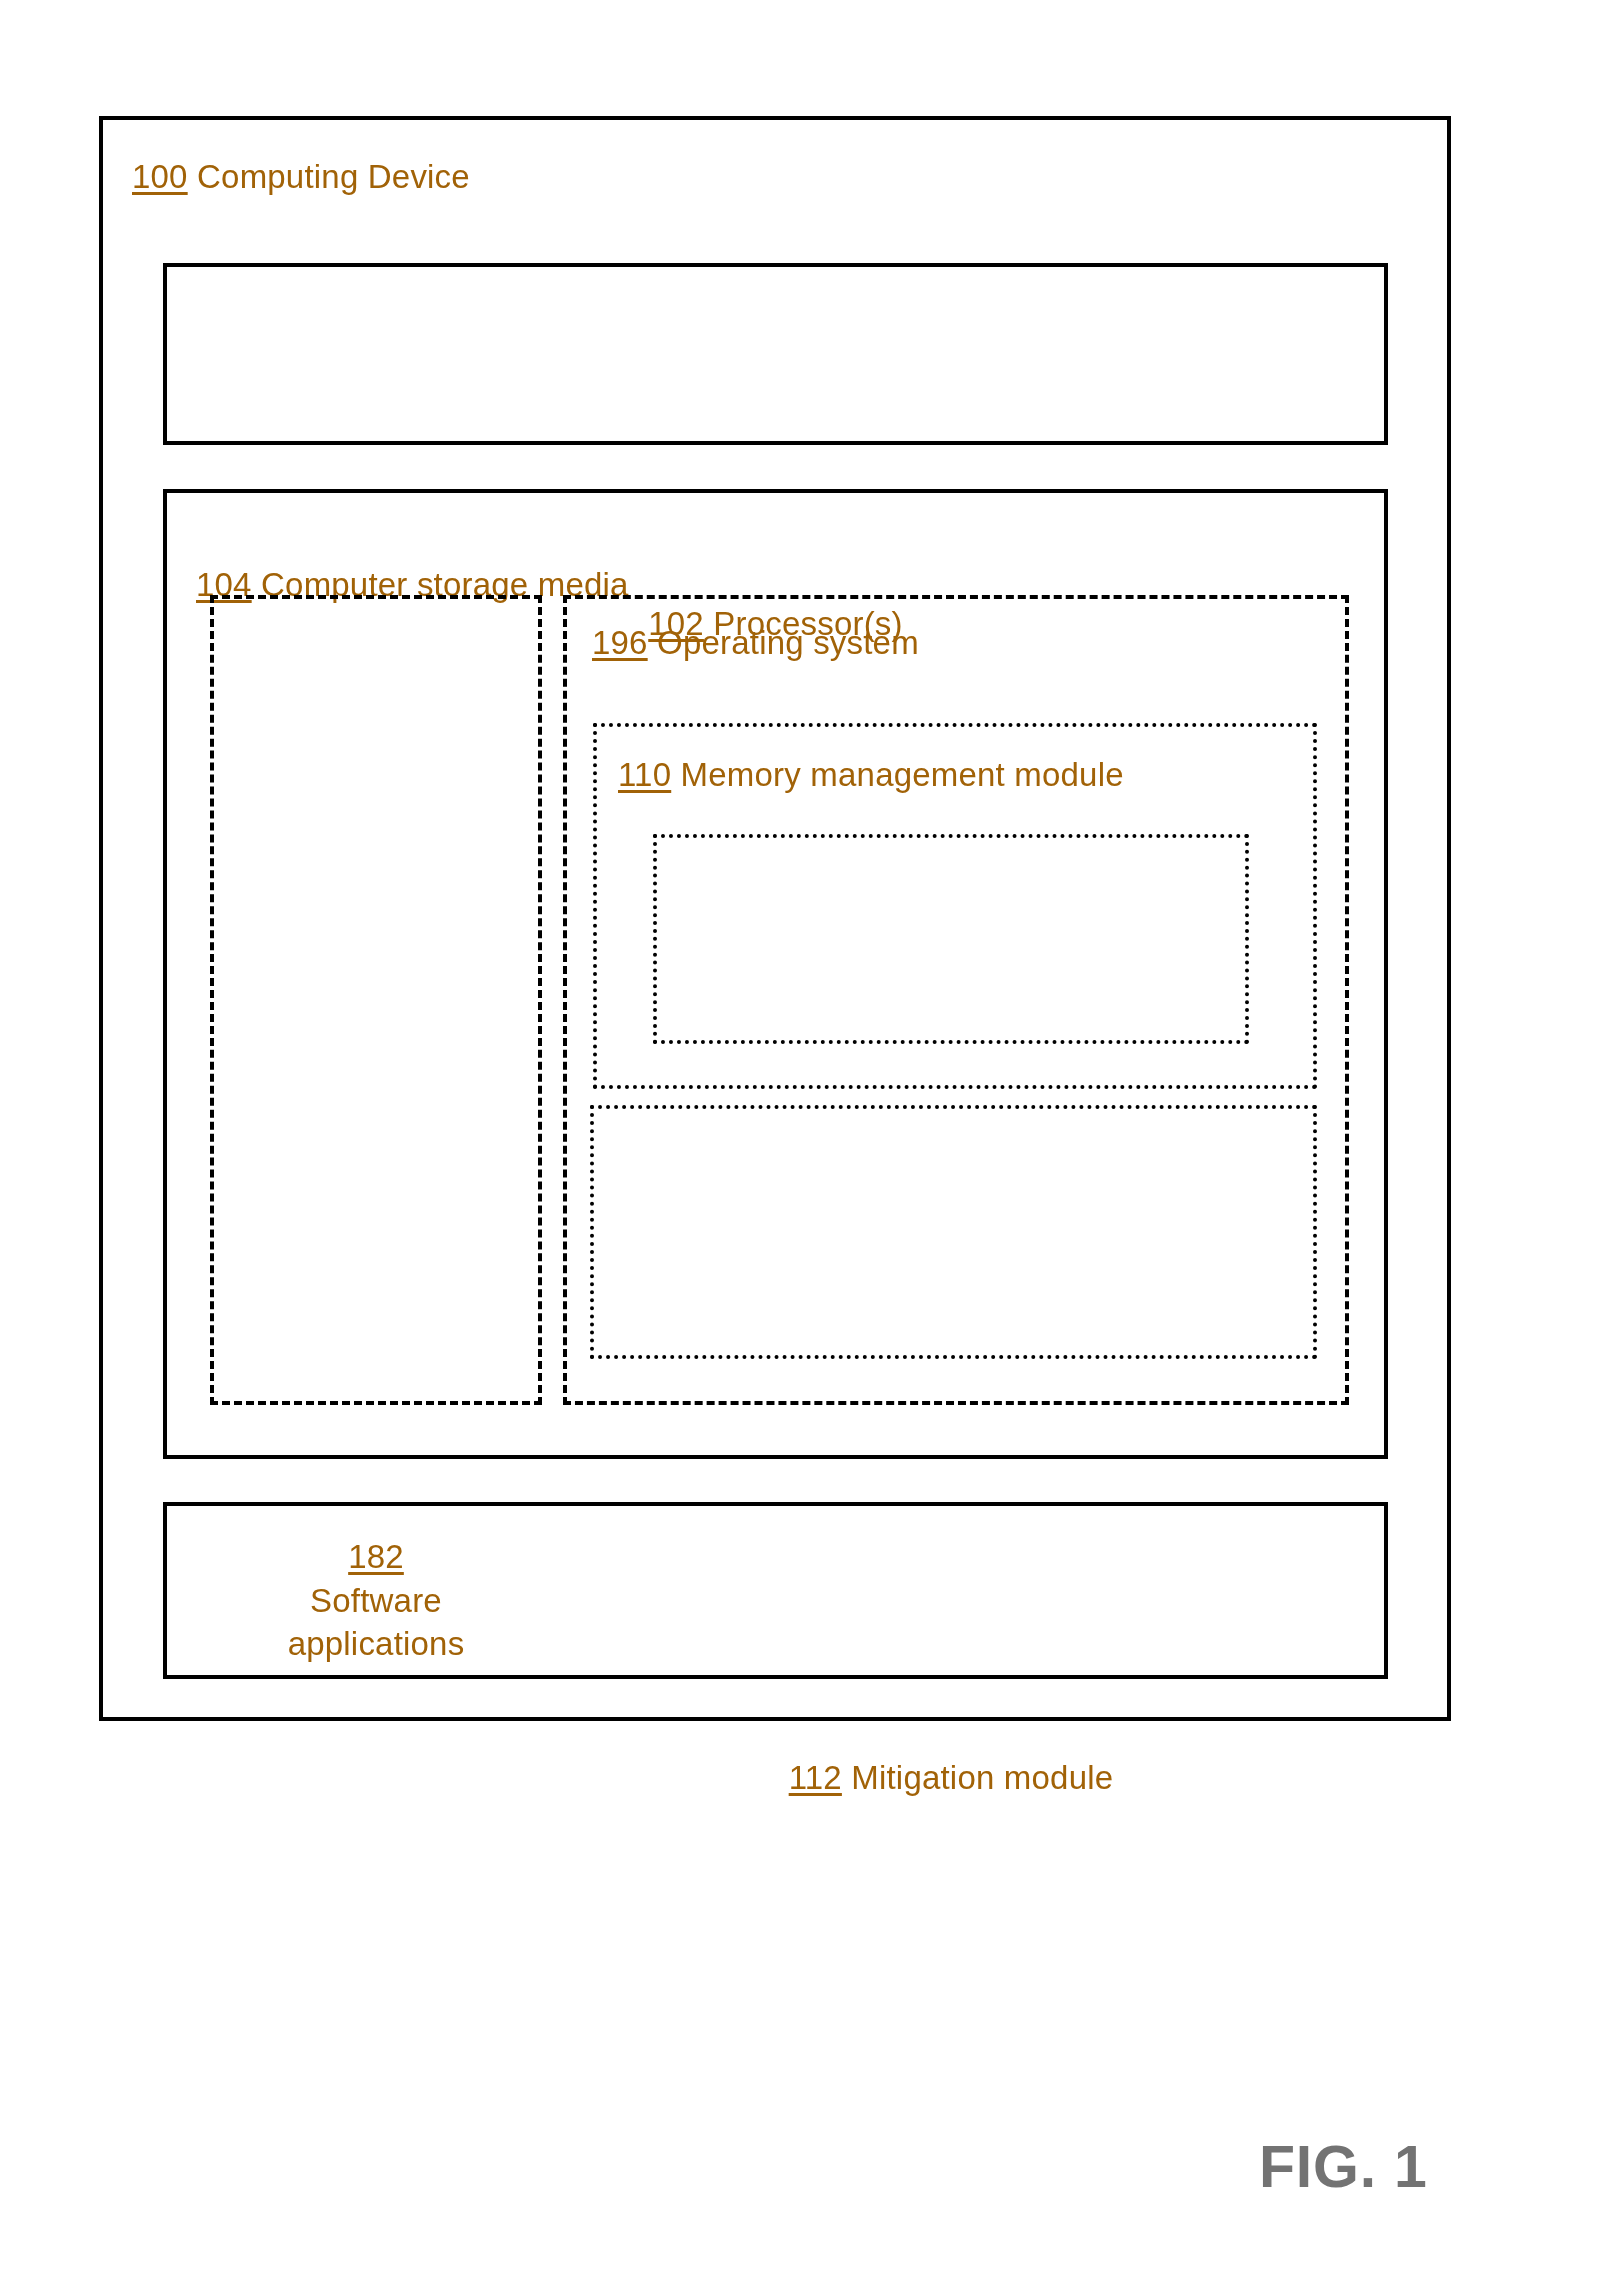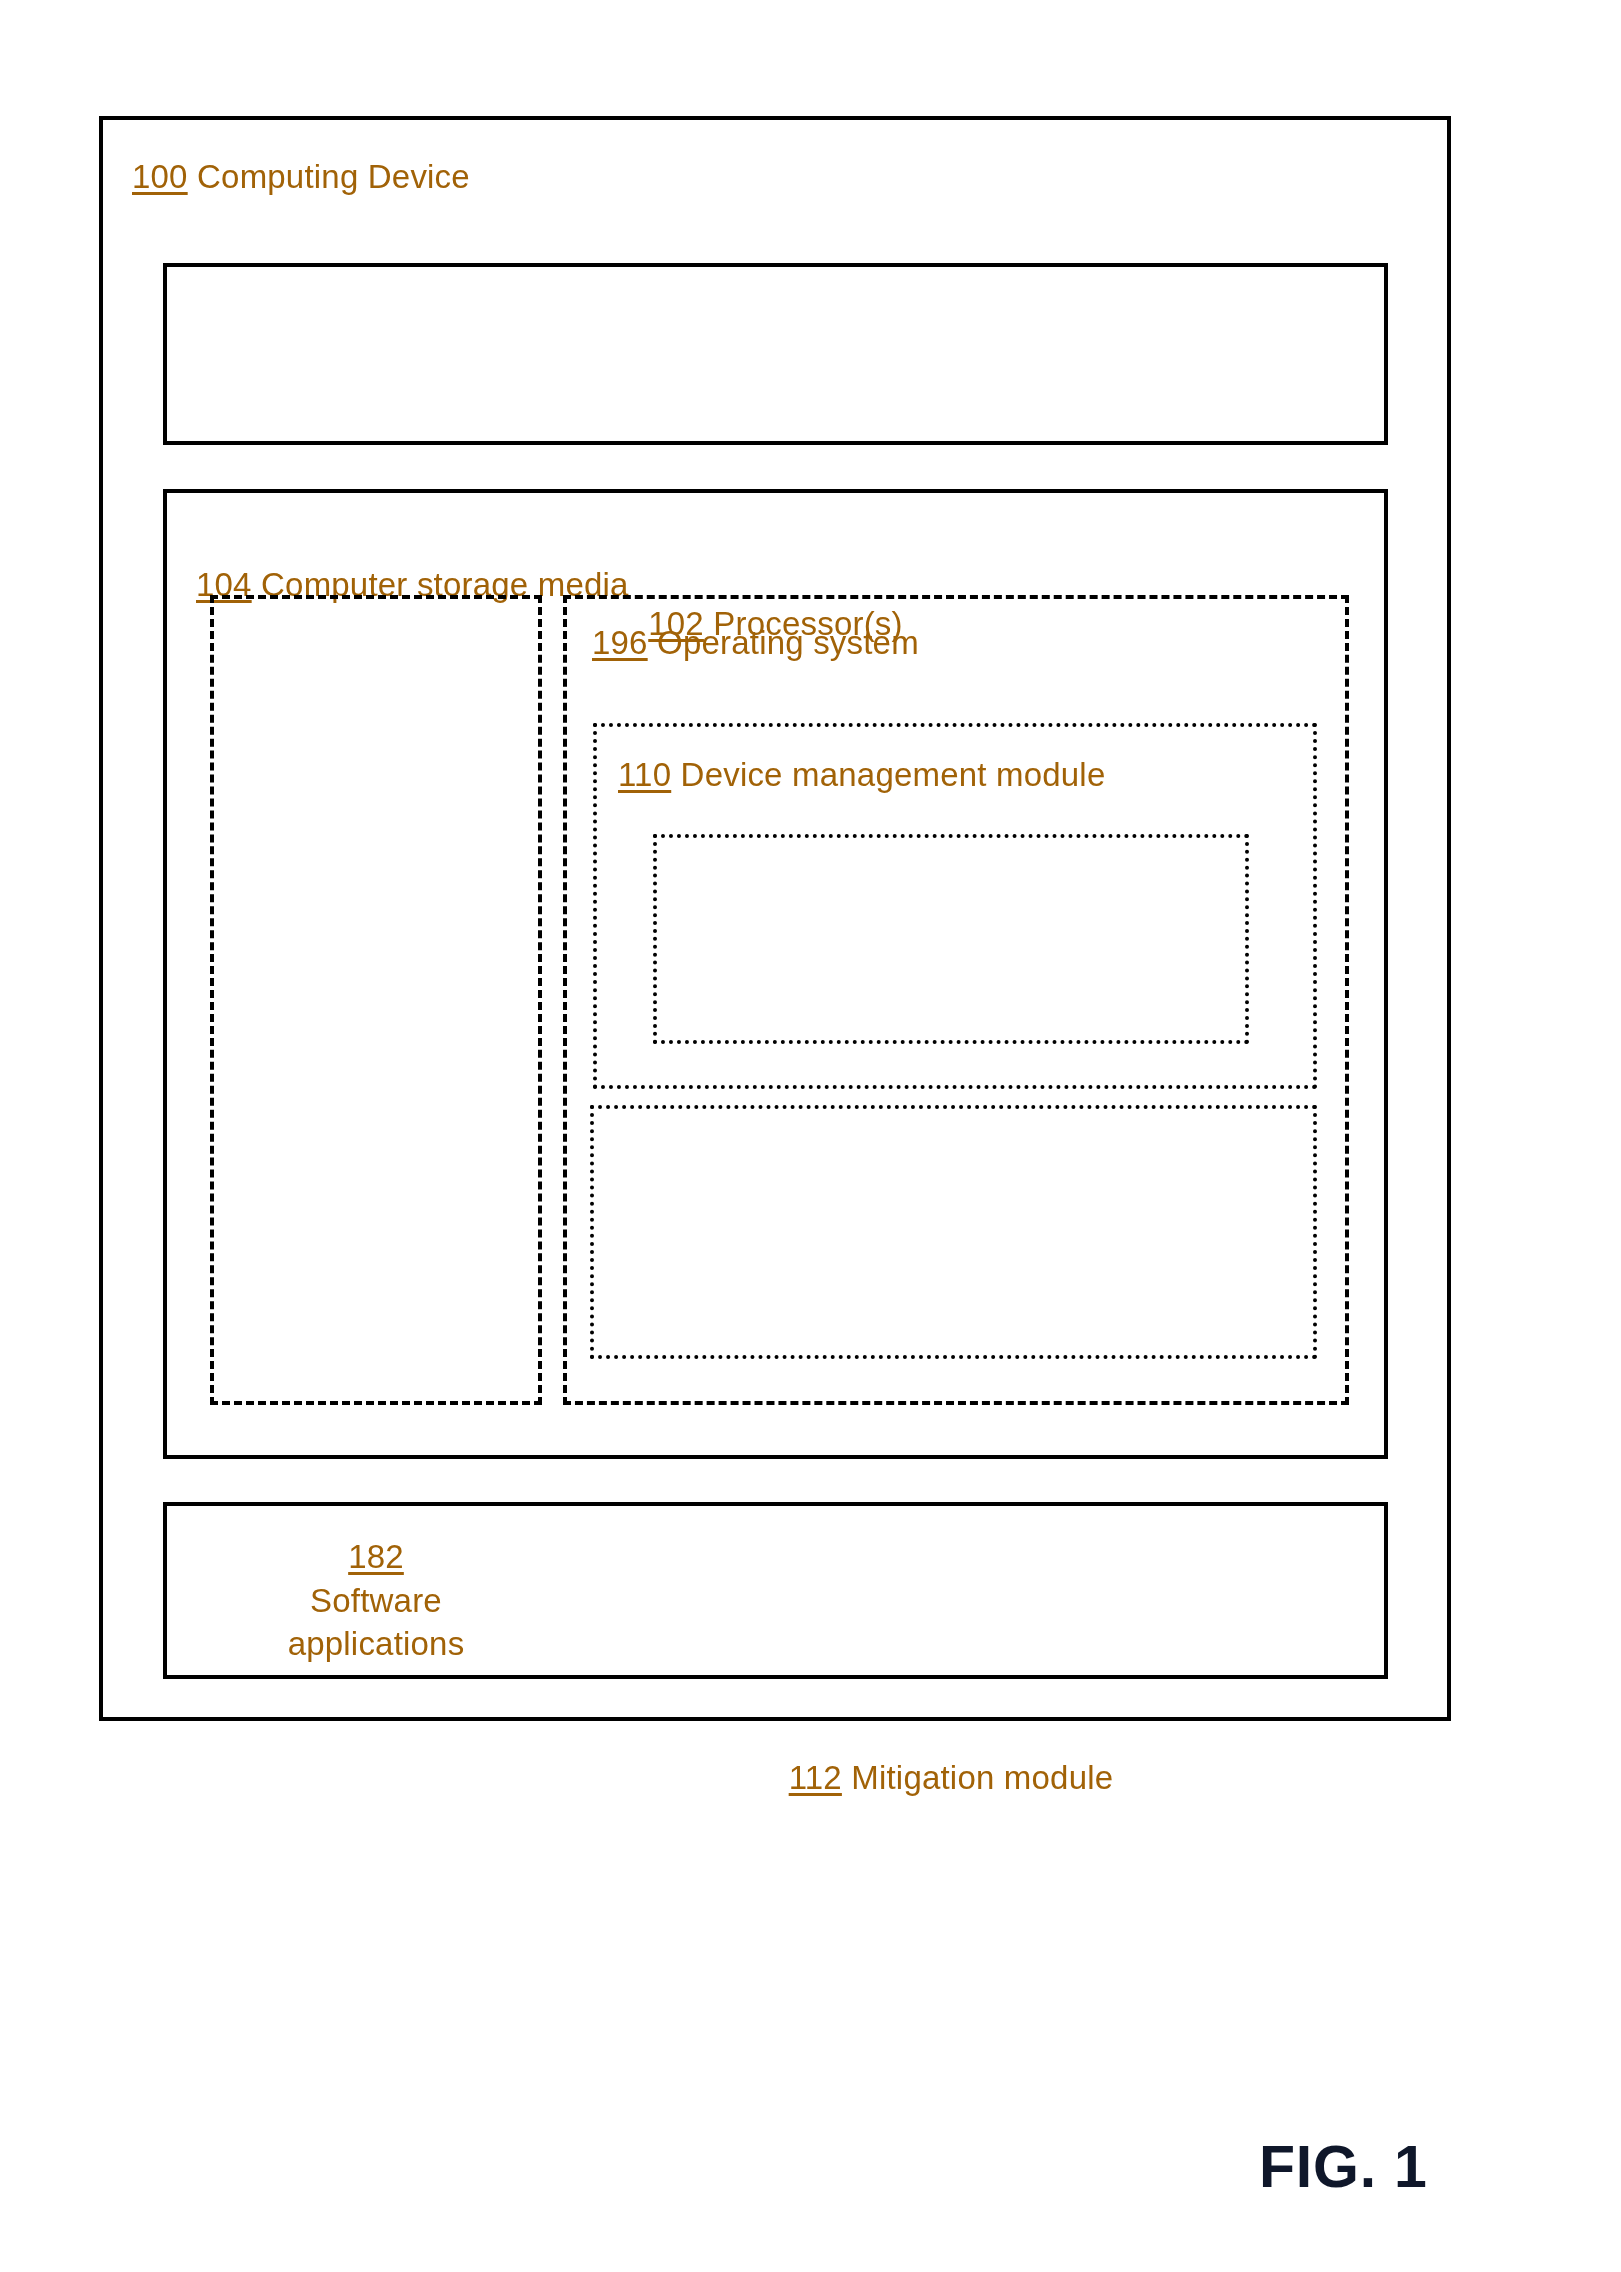--- a/index.html
+++ b/index.html
@@ -60,21 +60,21 @@
     text-align: center;
     left: 0;
     white-space: normal;
   }
 
   .fig-caption {
     position: absolute;
     font-size: 59px;
     font-weight: bold;
     letter-spacing: 0.8px;
-    color: #0f172a;
+    color: #737373;
   }
 
   
   #outer-device       { left: 99px;  top: 116px;  width: 1352px; height: 1605px; }
   #device-title       { left: 132px;  top: 155px; }
 
   #processor-box      { left: 163px;  top: 263px;  width: 1225px; height: 182px; }
   #processor-title    { top: 335px; }
 
   #storage-box        { left: 163px;  top: 489px;  width: 1225px; height: 970px; }
@@ -127,21 +127,21 @@
     </div>
   </div>
 
   <div class="box dashed" id="os-box"></div>
   <div class="label" id="os-title">
     <span class="ref">196</span><span>&nbsp;</span><span>Operating system</span>
   </div>
 
   <div class="box dotted" id="memmgmt-box"></div>
   <div class="label" id="memmgmt-title">
-    <span class="ref">110</span><span>&nbsp;</span><span>Device management module</span>
+    <span class="ref">110</span><span>&nbsp;</span><span>Memory management module</span>
   </div>
 
   <div class="box dotted" id="mitigation-box">
     <div class="label block-center" id="mitigation-title">
       <span class="ref">112</span><span>&nbsp;</span><span>Mitigation module</span>
     </div>
   </div>
 
   <div class="box dotted" id="mitenable-box">
     

